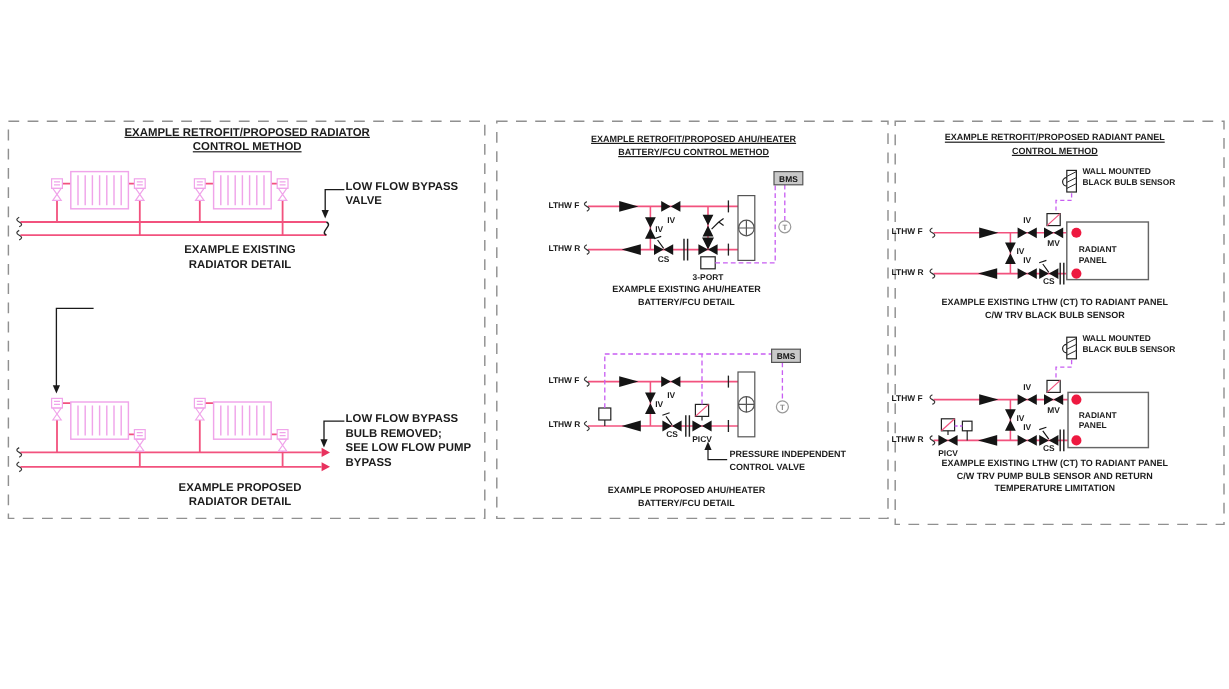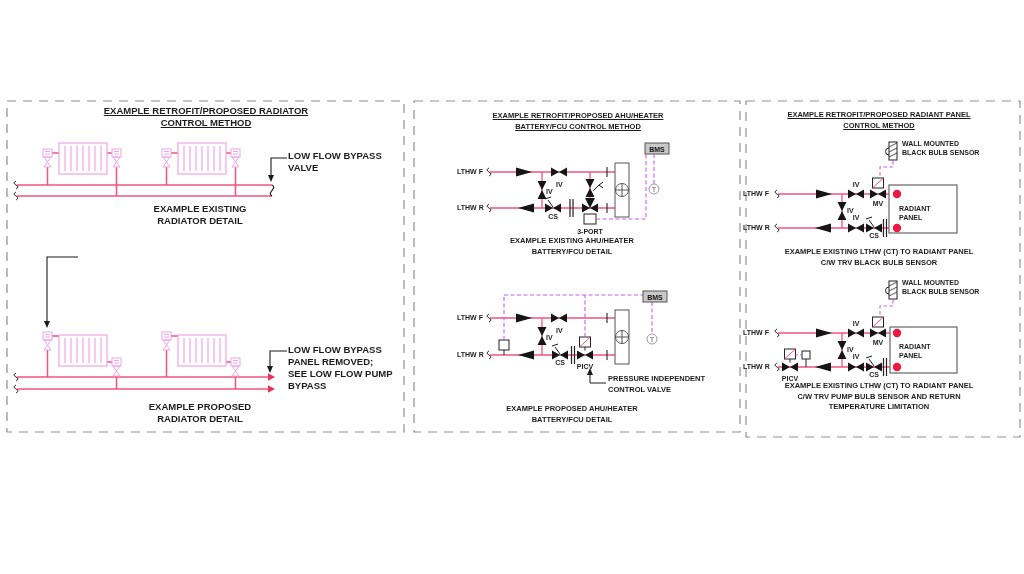--- a/index.html
+++ b/index.html
@@ -239,21 +239,21 @@
   <span class="ln">VALVE</span>
 </div>
 <div class="t big c" style="left:118px;top:203px;width:164px;">
   <span class="ln">EXAMPLE EXISTING</span>
   <span class="ln">RADIATOR DETAIL</span>
 </div>
 <div class="t big" style="left:80px;top:250px;">
 </div>
 <div class="t big" style="left:288px;top:344px;">
   <span class="ln">LOW FLOW BYPASS</span>
-  <span class="ln">PANEL REMOVED;</span>
+  <span class="ln">BULB REMOVED;</span>
   <span class="ln">SEE LOW FLOW PUMP</span>
   <span class="ln">BYPASS</span>
 </div>
 <div class="t big c" style="left:118px;top:401px;width:164px;">
   <span class="ln">EXAMPLE PROPOSED</span>
   <span class="ln">RADIATOR DETAIL</span>
 </div>
 
 <div class="t c u" style="left:478px;top:111px;width:200px;">
   <span class="ln">EXAMPLE RETROFIT/PROPOSED AHU/HEATER</span>

